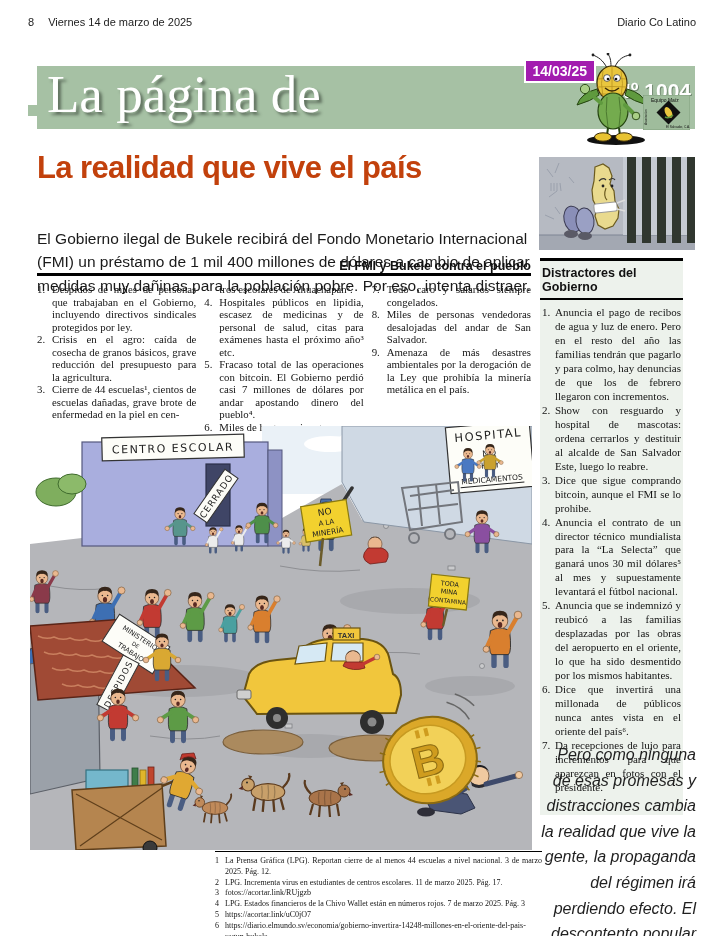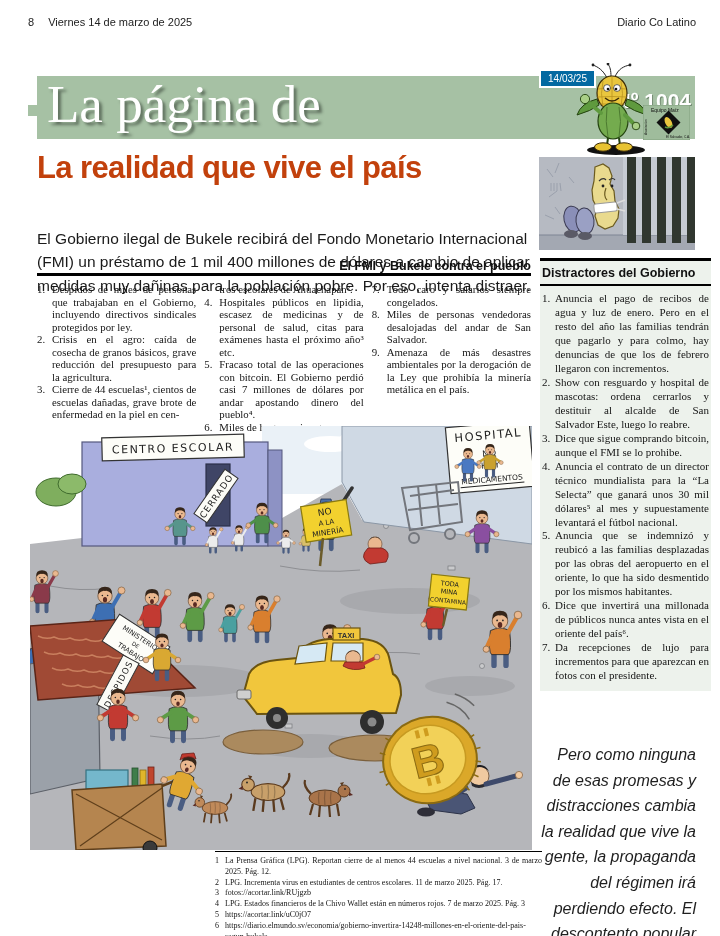--- a/index.html
+++ b/index.html
@@ -3,47 +3,47 @@
 <meta charset="utf-8">
 <style>
   html,body{margin:0;padding:0;background:#fff;}
   .page{position:relative;width:720px;height:936px;background:#fff;overflow:hidden;
         font-family:"Liberation Sans","DejaVu Sans",sans-serif;color:#111;}
   
   .runhead{position:absolute;left:28px;right:24px;top:16px;display:flex;
            justify-content:space-between;font-size:11px;color:#222;}
   .runhead .left{display:flex;gap:14px;}
   
-  .banner{position:absolute;left:37px;top:76px;width:658px;height:63px;background:#a6c1a4;}
+  .banner{position:absolute;left:37px;top:66px;width:658px;height:63px;background:#a6c1a4;}
   .banner-prefix{position:absolute;left:10px;top:-2px;font-family:"Liberation Serif","DejaVu Serif",serif;
                  font-size:53px;color:#fff;text-shadow:3px 3px 3px rgba(40,50,40,.55);white-space:nowrap;}
   .banner-maiz{position:absolute;left:347px;top:-13px;font-size:77px;font-weight:bold;color:#fff;
                letter-spacing:-3px;text-shadow:3px 3px 0 rgba(125,148,124,.7);line-height:1;}
-  .date-badge{position:absolute;right:99px;top:-7px;background:#0369a1;color:#fff;font-weight:normal;
-              font-size:10px;padding:2px 7px;border:2px solid #fff;}
+  .date-badge{position:absolute;right:99px;top:-7px;background:#a21caf;color:#fff;font-weight:bold;
+              font-size:14px;padding:2px 7px;border:2px solid #fff;}
   .issue{position:absolute;right:4px;top:13px;color:#fff;font-weight:bold;font-size:21px;
          text-shadow:1px 1px 0 rgba(60,80,60,.5);white-space:nowrap;}
   .mini-square{position:absolute;left:28px;top:105px;width:11px;height:11px;background:#a6c1a4;}
   .mascot{position:absolute;right:38px;top:-13px;width:88px;height:92px;}
   .eqlogo{position:absolute;right:5px;top:29px;width:47px;height:35px;}
   
   .headline{position:absolute;left:37px;top:150px;font-size:31px;font-weight:bold;
             letter-spacing:-.6px;color:#c2410c;}
   .lead{position:absolute;left:37px;top:199px;width:502px;font-size:15.5px;line-height:1.5;color:#1a1a1a;margin-top:28px;}
   .fmi{position:absolute;left:37px;top:259px;width:494px;}
   .sec-title{font-size:12.5px;font-weight:bold;padding-bottom:0;border-bottom:3px solid #000;text-align:right;}
   .cols{display:flex;gap:8px;margin-top:7px;}
   .col{flex:1;}
   .serif-list{font-family:"Liberation Serif","DejaVu Serif",serif;font-size:10.8px;line-height:1.16;color:#151515;}
   .serif-list .li{display:flex;}
   .serif-list .n{flex:0 0 15px;}
   .serif-list .t{flex:1;text-align:justify;}
   
   .prison{position:absolute;left:539px;top:157px;width:156px;height:93px;}
-  .distract{position:absolute;left:540px;top:258px;width:171px;background:#edf2ec;padding-bottom:8px;}
+  .distract{position:absolute;left:540px;top:258px;width:143px;background:#edf2ec;padding-bottom:20px;}
   .d-title{border-top:3px solid #000;border-bottom:2.5px solid #000;font-size:12.5px;font-weight:bold;
            padding:5px 2px 4px 2px;}
   .d-items{padding:6px 2px 0 2px;font-size:11px;line-height:1.27;}
   .d-items .n{flex:0 0 13px;}
   .quote{position:absolute;left:538px;top:742px;width:158px;font-size:16px;font-style:italic;
          text-align:right;line-height:1.6;color:#1f1f1f;}
   
   .cartoon{position:absolute;left:30px;top:426px;width:502px;height:424px;}
   .footnotes{position:absolute;left:215px;top:851px;width:327px;}
   .fn-rule{border-top:1px solid #000;margin-bottom:4px;width:327px;}

